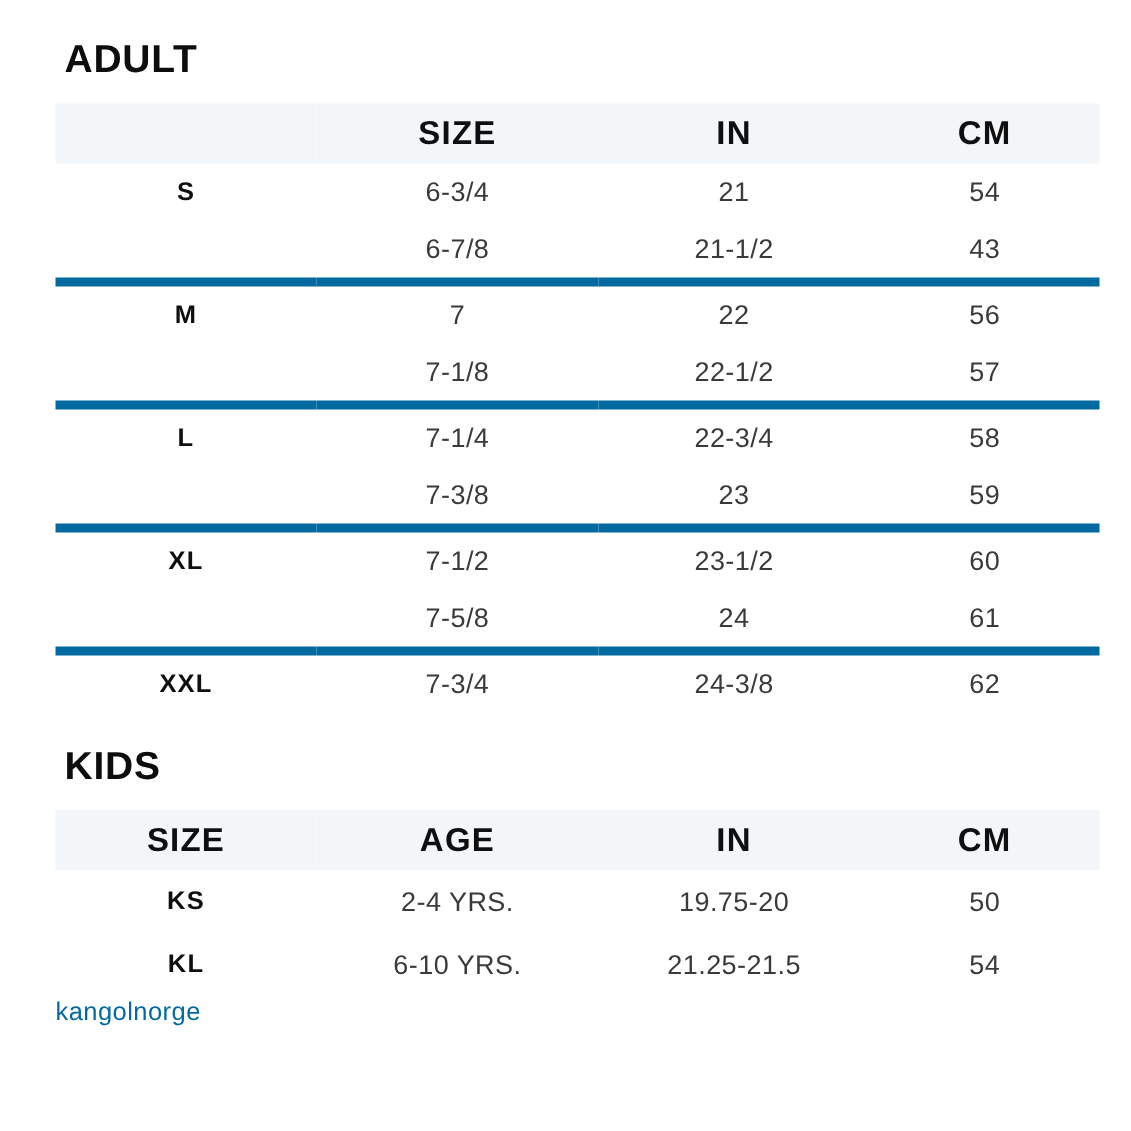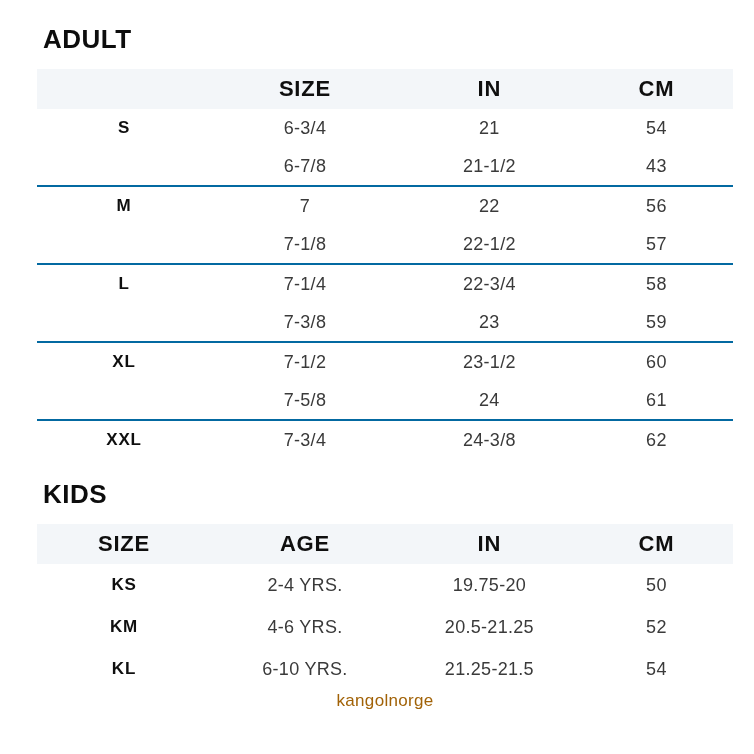--- a/index.html
+++ b/index.html
@@ -57,29 +57,29 @@
     color: #3a3a3a;
     padding: 0;
   }
   td.rowlabel {
     font-size: 17px;
     font-weight: 700;
     letter-spacing: 0.8px;
     color: #0f0f0f;
   }
   .adult-table tbody tr.group-last td {
-    border-bottom: 2px solid #0369a1;
+    border-bottom: 6px solid #0369a1;
   }
   .kids-table tbody td {
     height: 42px;
   }
   .footer {
-    text-align: center;
+    text-align: left;
     font-size: 17px;
-    color: #a16207;
+    color: #0369a1;
     letter-spacing: 0.3px;
     margin-top: 1px;
   }
 </style>
 </head>
 <body>
 
 <div class="page">
 
   <h2 class="section-heading">ADULT</h2>
@@ -175,26 +175,20 @@
       </tr>
     </thead>
     <tbody>
       <tr>
         <td class="rowlabel">KS</td>
         <td>2-4 YRS.</td>
         <td>19.75-20</td>
         <td>50</td>
       </tr>
       <tr>
-        <td class="rowlabel">KM</td>
-        <td>4-6 YRS.</td>
-        <td>20.5-21.25</td>
-        <td>52</td>
-      </tr>
-      <tr>
         <td class="rowlabel">KL</td>
         <td>6-10 YRS.</td>
         <td>21.25-21.5</td>
         <td>54</td>
       </tr>
     </tbody>
   </table>
 
   <div class="footer">kangolnorge</div>
 

